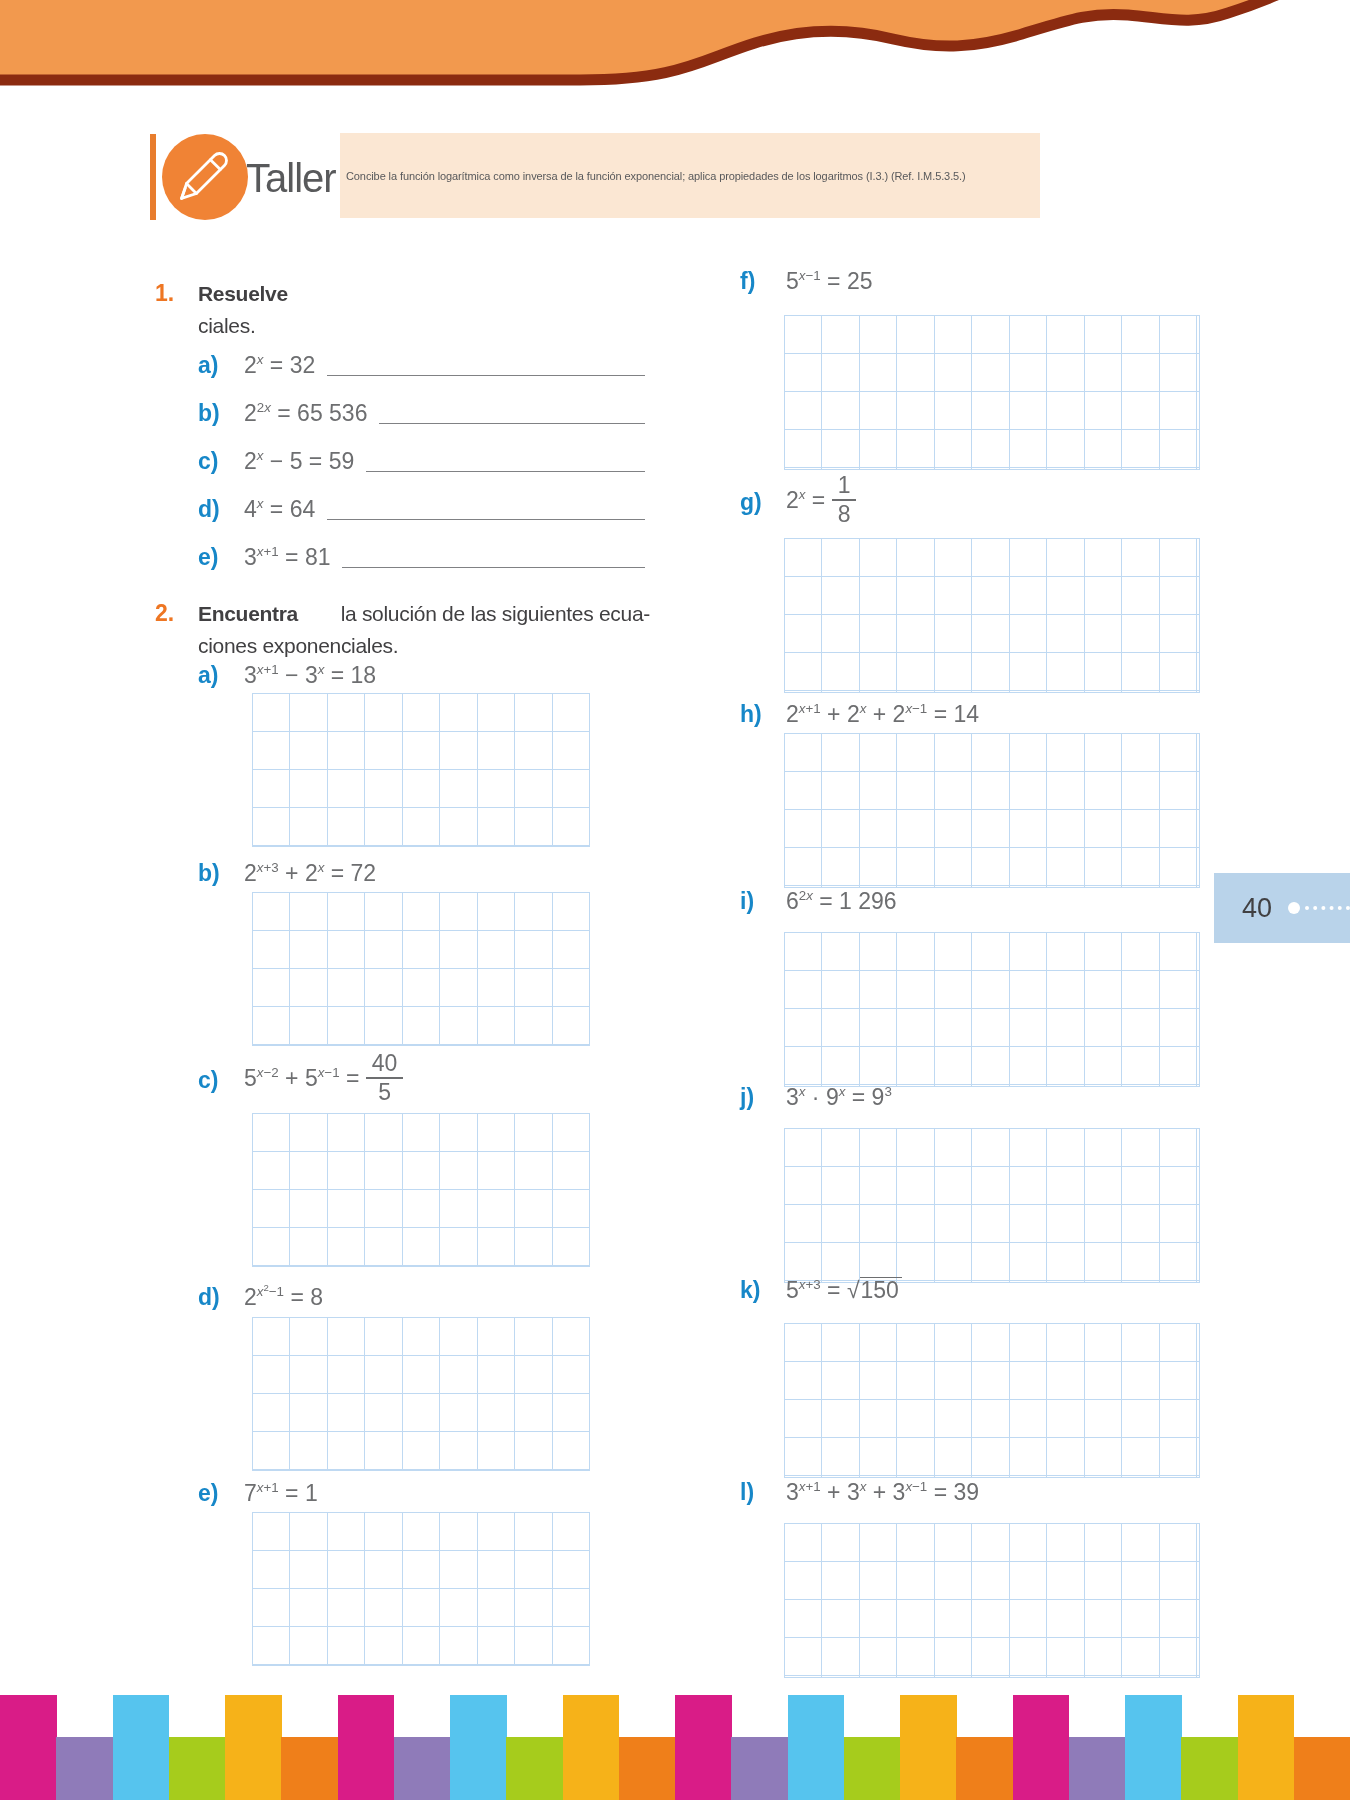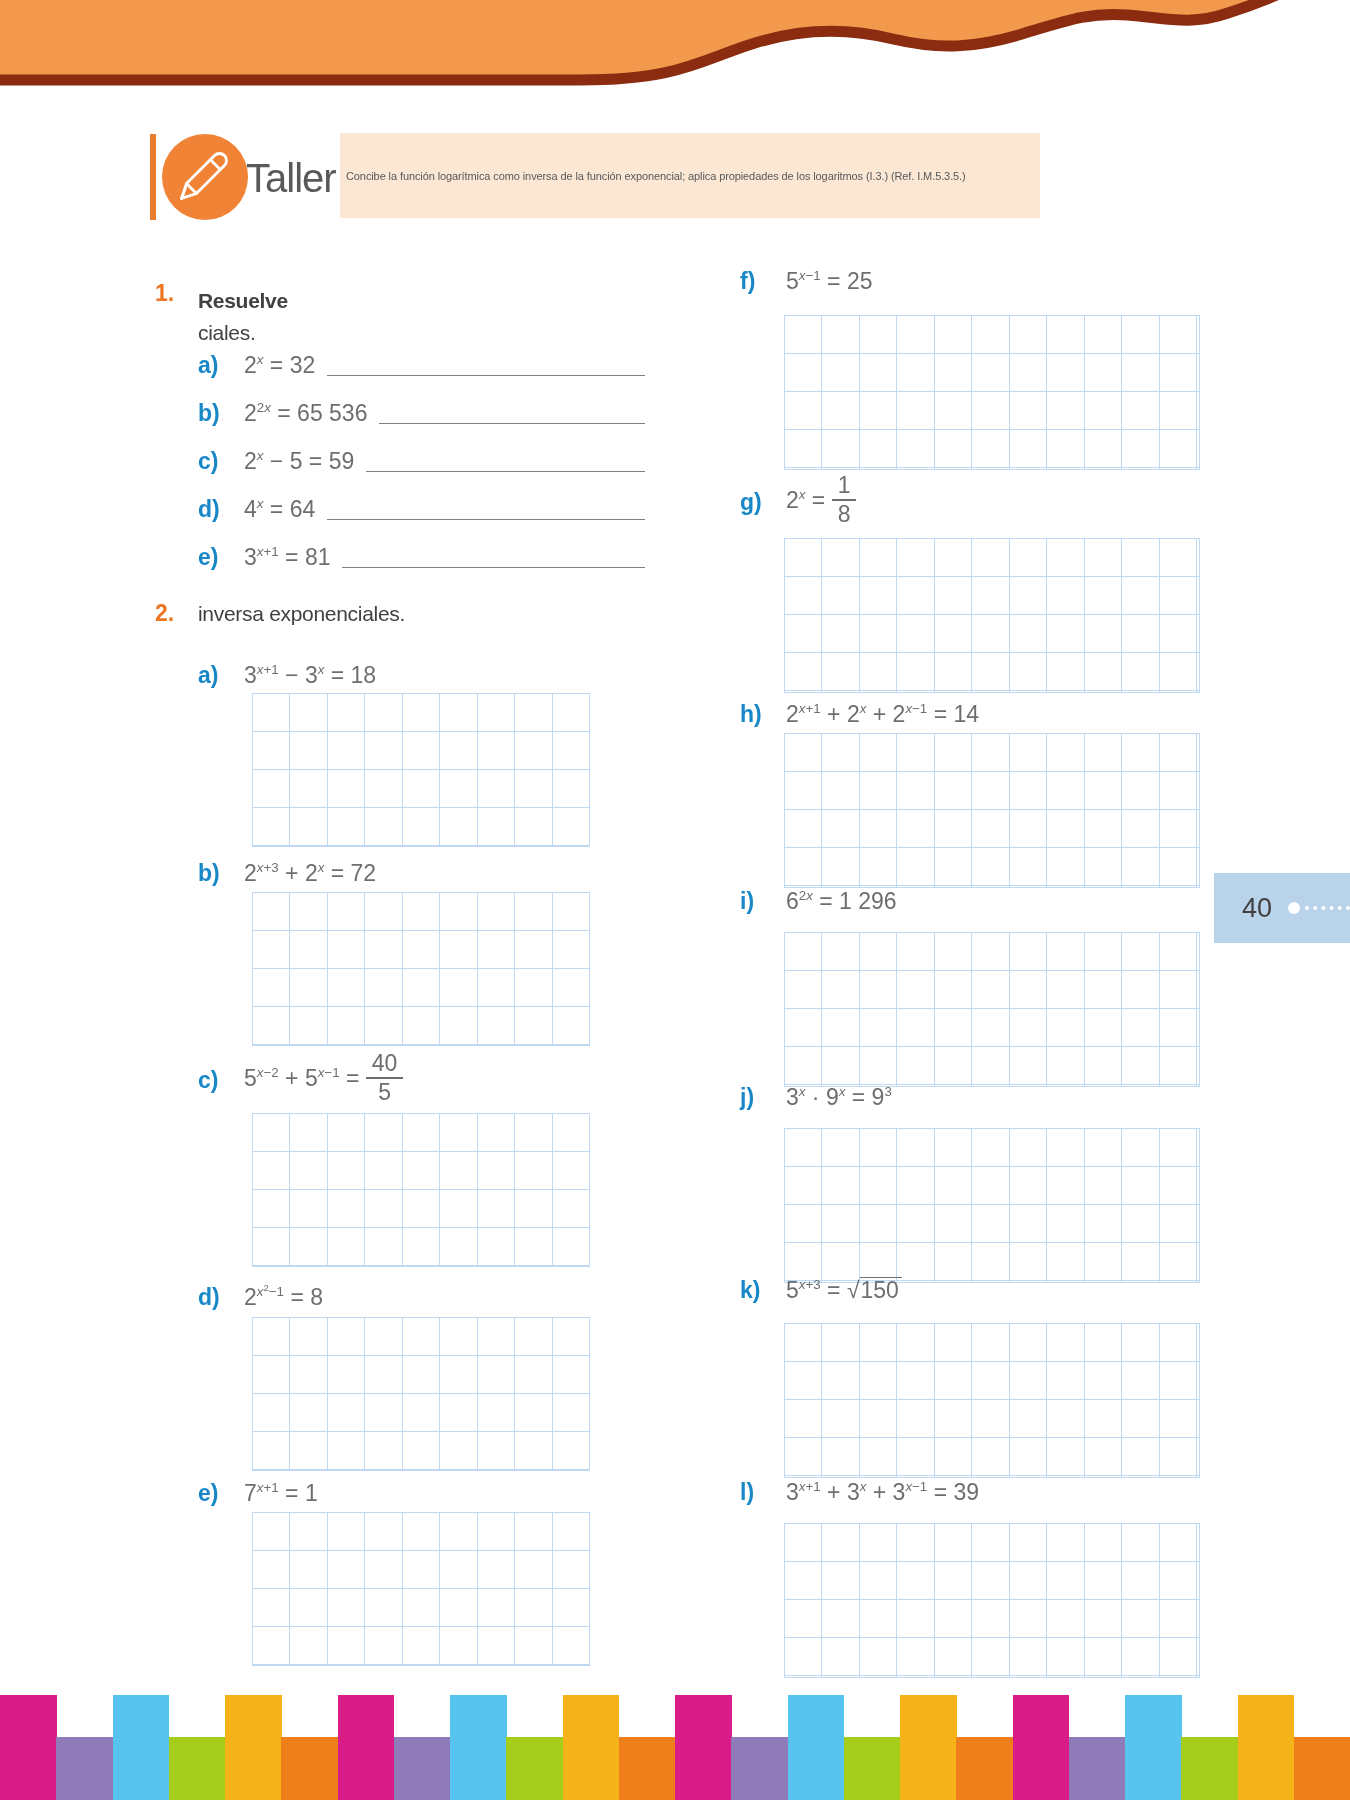--- a/index.html
+++ b/index.html
@@ -79,21 +79,21 @@
     <path d="M10 24 L16 30"></path>
     <path d="M24.5 9.5 L30.5 15.5"></path>
     <path d="M7 33 L9.3 26.6"></path>
   </svg>
   <div class="badge-title">Taller</div>
   <div class="objective-box">
     <div class="objective-text">Concibe la función logarítmica como inversa de la función exponencial; aplica propiedades de los logaritmos (I.3.) (Ref. I.M.5.3.5.)</div>
   </div>
 
   <div class="exnum" style="left:155px;top:280px">1.</div>
-  <div class="exhead" style="left:198px;top:285px">
+  <div class="exhead" style="left:198px;top:278px">
     <span class="l1">
         <b>Resuelve</b>
       </span>
     <span class="l2">ciales.</span>
   </div>
 
   <div class="row rowL" style="top:352px">
     <span class="ltr">a)</span>
     <span class="eq">2<sup><i>x</i></sup> = 32</span>
     <span class="ans-line"></span>
@@ -114,21 +114,25 @@
     <span class="ans-line"></span>
   </div>
   <div class="row rowL" style="top:544px">
     <span class="ltr">e)</span>
     <span class="eq">3<sup><i>x</i>+1</sup> = 81</span>
     <span class="ans-line"></span>
   </div>
 
   <div class="exnum" style="left:155px;top:600px">2.</div>
   <div class="exhead" style="left:198px;top:598px">
-    <span class="l2">inversa exponenciales.</span>
+    <span class="l1">
+        <b>Encuentra</b>
+        <span>la solución de las siguientes ecua-</span>
+      </span>
+    <span class="l2">ciones exponenciales.</span>
   </div>
 
   <div class="row rowL" style="top:662px">
     <span class="ltr">a)</span>
     <span class="eq">3<sup><i>x</i>+1</sup> − 3<sup><i>x</i></sup> = 18</span>
   </div>
   <div class="grid gl" style="top:693px"></div>
 
   <div class="row rowL" style="top:860px">
     <span class="ltr">b)</span>

